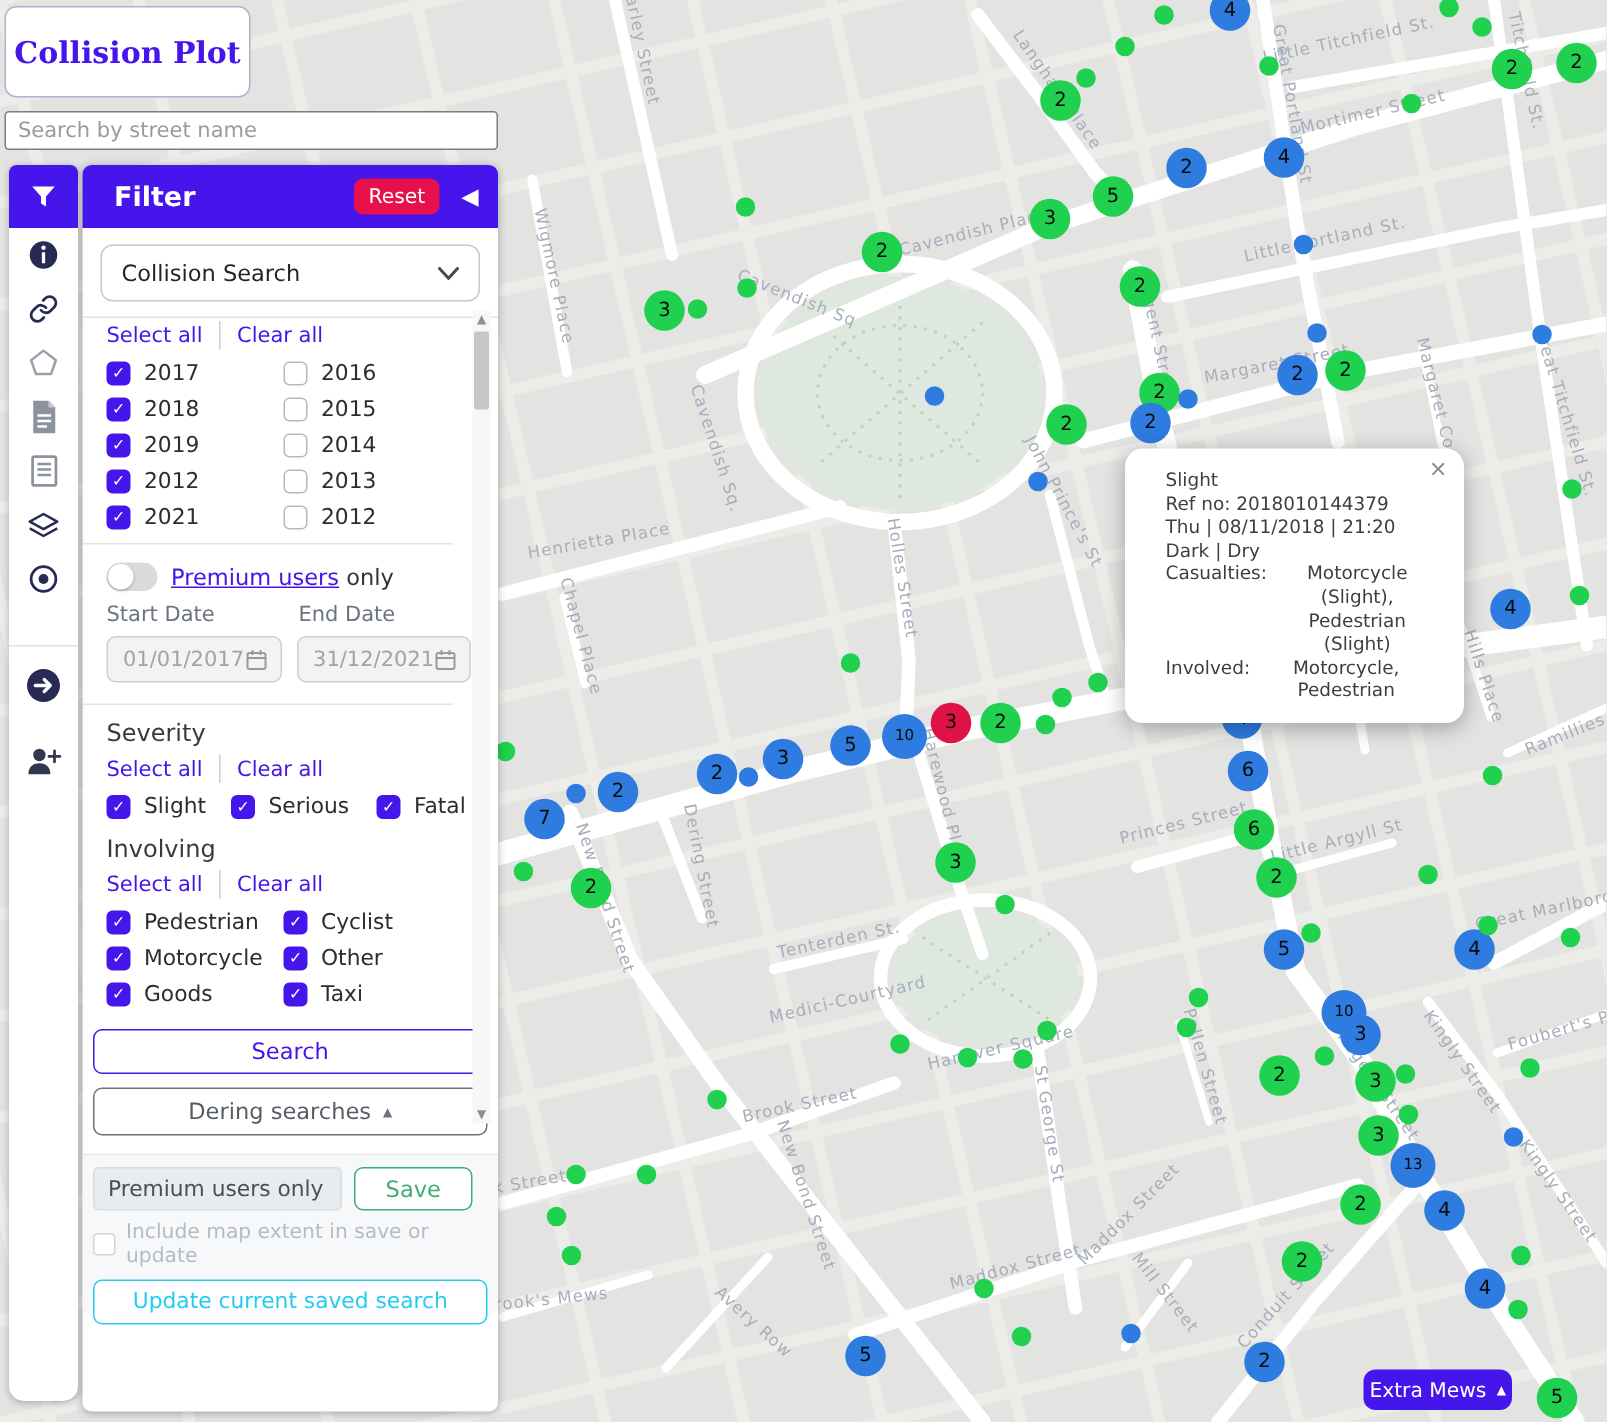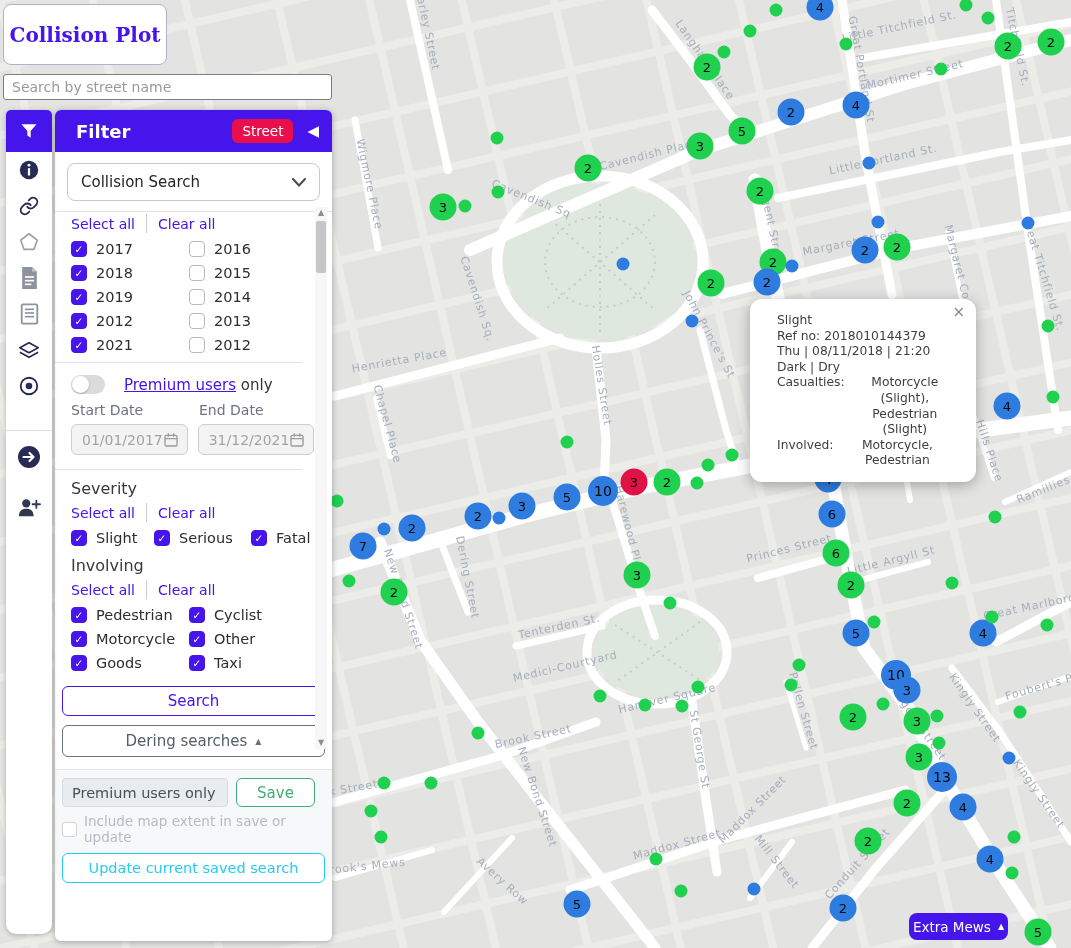--- a/index.html
+++ b/index.html
@@ -13,21 +13,21 @@
   
   #map-svg{position:absolute; left:0; top:0; z-index:0;}
   #street-labels text{fill:#a6aebc; font-size:11px; letter-spacing:.8px; font-family:"DejaVu Sans",sans-serif;}
 
   
   #marker-layer{position:absolute; inset:0; z-index:5;}
   .mk{position:absolute; transform:translate(-50%,-50%); border-radius:50%;
       display:flex; align-items:center; justify-content:center; color:#0b0b0b; font-size:13px; line-height:1;}
   .mk.dot{width:13px; height:13px;}
   .mk.cluster{width:27px; height:27px;}
-  .mk.big{width:30px; height:30px; font-size:14px;}
+  .mk.big{width:30px; height:30px; font-size:10px;}
   .mk.g{background:var(--marker-green);} .mk.b{background:var(--marker-blue);} .mk.r{background:var(--marker-red);}
 
   
   #popup{position:absolute; left:750px; top:299px; width:226px; background:#fff; border-radius:12px;
          box-shadow:0 3px 14px rgba(0,0,0,.3); padding:14px 16px 13px 27px; font-size:12.3px; color:#3e3e3e;
          line-height:15.6px; z-index:15;}
   #popup-tip{position:absolute; left:856px; top:443px; width:17px; height:17px; background:#fff;
              transform:rotate(45deg); box-shadow:3px 3px 6px rgba(0,0,0,.15); z-index:14;}
   #popup .close{position:absolute; top:6px; right:11px; color:#8a8a8a; font-size:15px; cursor:pointer;}
   #popup .prow{display:flex;}
@@ -86,21 +86,21 @@
   .cb-row{display:flex; align-items:center; gap:9px; font-size:14.5px; color:#2d2d2d; cursor:pointer;}
   .cb{width:16px; height:16px; border-radius:4px; border:1px solid #b9b9b9; background:#fff; flex:0 0 16px;
       display:flex; align-items:center; justify-content:center; font-size:10.5px; color:#fff;}
   .cb.on{background:var(--accent); border-color:var(--accent);}
 
   .toggle-row{display:flex; align-items:center; gap:9px; margin:12px 0 8px;}
   .switch{width:34px; height:19px; border-radius:10px; background:#dbdbdb; position:relative; flex:0 0 34px; cursor:pointer;}
   .switch .knob{position:absolute; left:1px; top:1px; width:17px; height:17px; border-radius:50%; background:#fff;
                 box-shadow:0 1px 2px rgba(0,0,0,.25);}
   .toggle-lbl{font-size:15px; color:#333;}
-  .toggle-lbl .lk{color:var(--accent); text-decoration:underline; cursor:pointer;margin-left:10px;}
+  .toggle-lbl .lk{color:var(--accent); text-decoration:underline; cursor:pointer;}
 
   .date-lbls{display:flex; font-size:14px; color:#6b7280; margin:4px 0 6px;}
   .date-lbls span:first-child{width:128px;}
   .date-row{display:flex; gap:10px; margin-bottom:14px;}
   .date-box{width:118px; height:31px; background:#f3f3f3; border:1px solid #cfcfcf; border-radius:6px;
             display:flex; align-items:center; padding:0 8px 0 10px; color:#a3a3a3; font-size:14px;}
   .date-box svg{margin-left:auto;}
 
   
   #fp-scrollbar{position:absolute; right:5px; top:97px; width:12px; height:542px; background:#f7f7f7; z-index:2;
@@ -436,21 +436,21 @@
         <circle cx="10" cy="8" r="4.5" fill="#34384f"></circle>
         <path d="M2 22 C2 16 6 14 10 14 C14 14 18 16 18 22 Z" fill="#34384f"></path>
         <path d="M21 5 L21 13 M17 9 L25 9" stroke="#34384f" stroke-width="2" stroke-linecap="round"></path>
       </svg>
     </div>
   </div>
 
   <div id="filter-panel">
     <div id="fp-header">
       <span id="fp-title">Filter</span>
-      <button id="reset-btn">Street</button>
+      <button id="reset-btn">Reset</button>
       <span id="collapse-arrow">◀</span>
     </div>
 
     <div class="select-box">
       <span>Collision Search</span>
       <svg width="14" height="9" viewBox="0 0 14 9" fill="none" stroke="#4a4a4a" stroke-width="2" stroke-linecap="round">
         <path d="M1 1 L7 7.5 L13 1"></path>
       </svg>
     </div>
     <div class="hr"></div>

